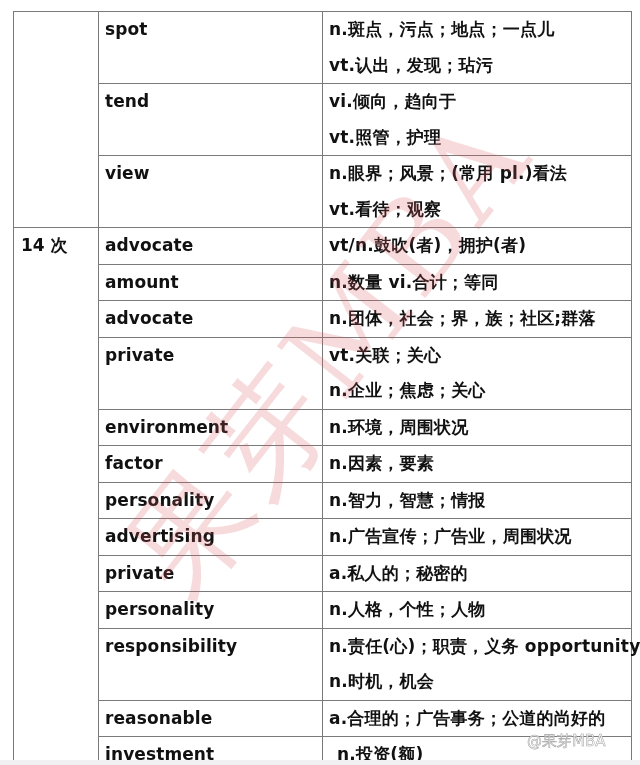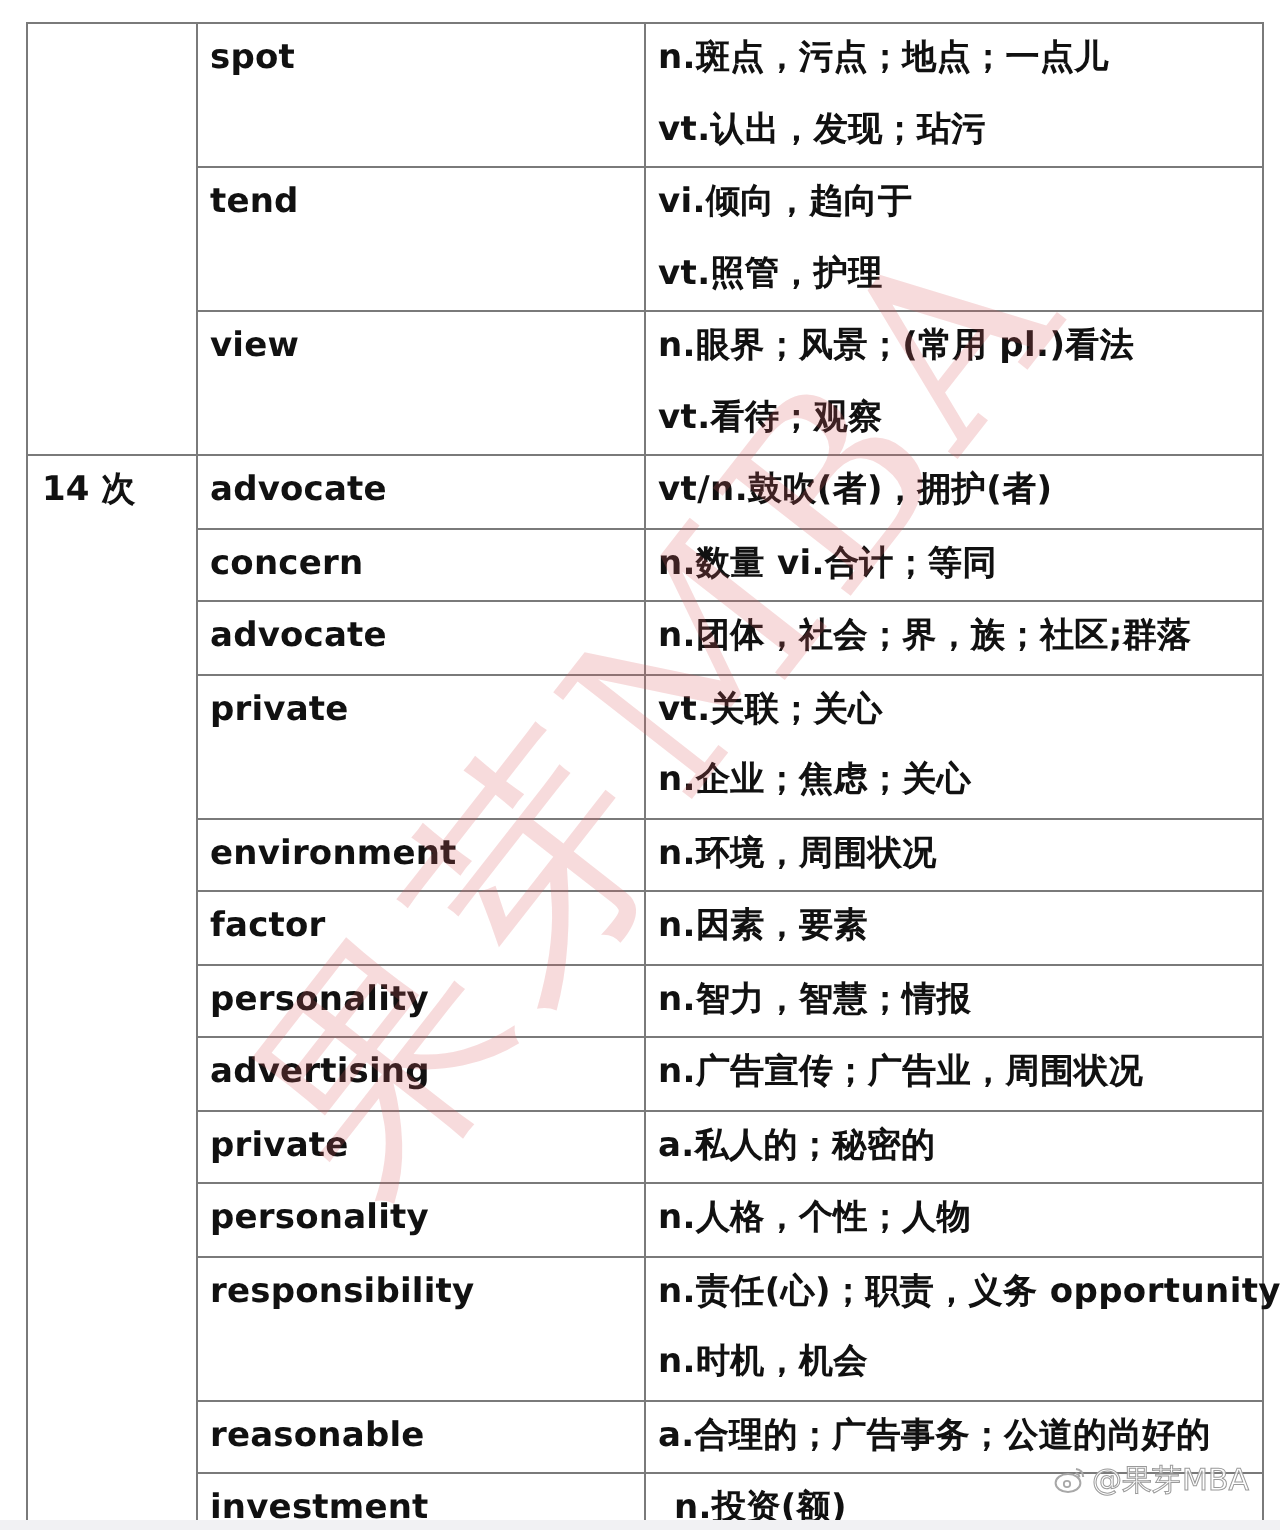--- a/index.html
+++ b/index.html
@@ -80,20 +80,21 @@
     height: 22px;
     display: flex;
     align-items: center;
     gap: 3px;
     color: #bdbdbd;
     font-size: 15px;
     font-family: "DejaVu Sans", sans-serif;
     pointer-events: none;
     -webkit-text-stroke: 0.5px #9a9a9a;
     color: rgba(255,255,255,0.85);
+    flex-direction: column;
   }
   .weibo-icon {
     width: 16px; height: 14px;
     display: inline-block;
   }
 </style>
 </head>
 <body>
 
 <div class="page">
@@ -143,21 +144,21 @@
         </td>
         <td class="word">
           <span class="word-text">advocate</span>
         </td>
         <td class="mean">
           <span class="mean-line">vt/n.鼓吹(者)，拥护(者)</span>
         </td>
       </tr>
       <tr>
         <td class="word">
-          <span class="word-text">concern</span>
+          <span class="word-text">amount</span>
         </td>
         <td class="mean">
           <span class="mean-line">n.数量  vi.合计；等同</span>
         </td>
       </tr>
       <tr>
         <td class="word">
           <span class="word-text">advocate</span>
         </td>
         <td class="mean">

